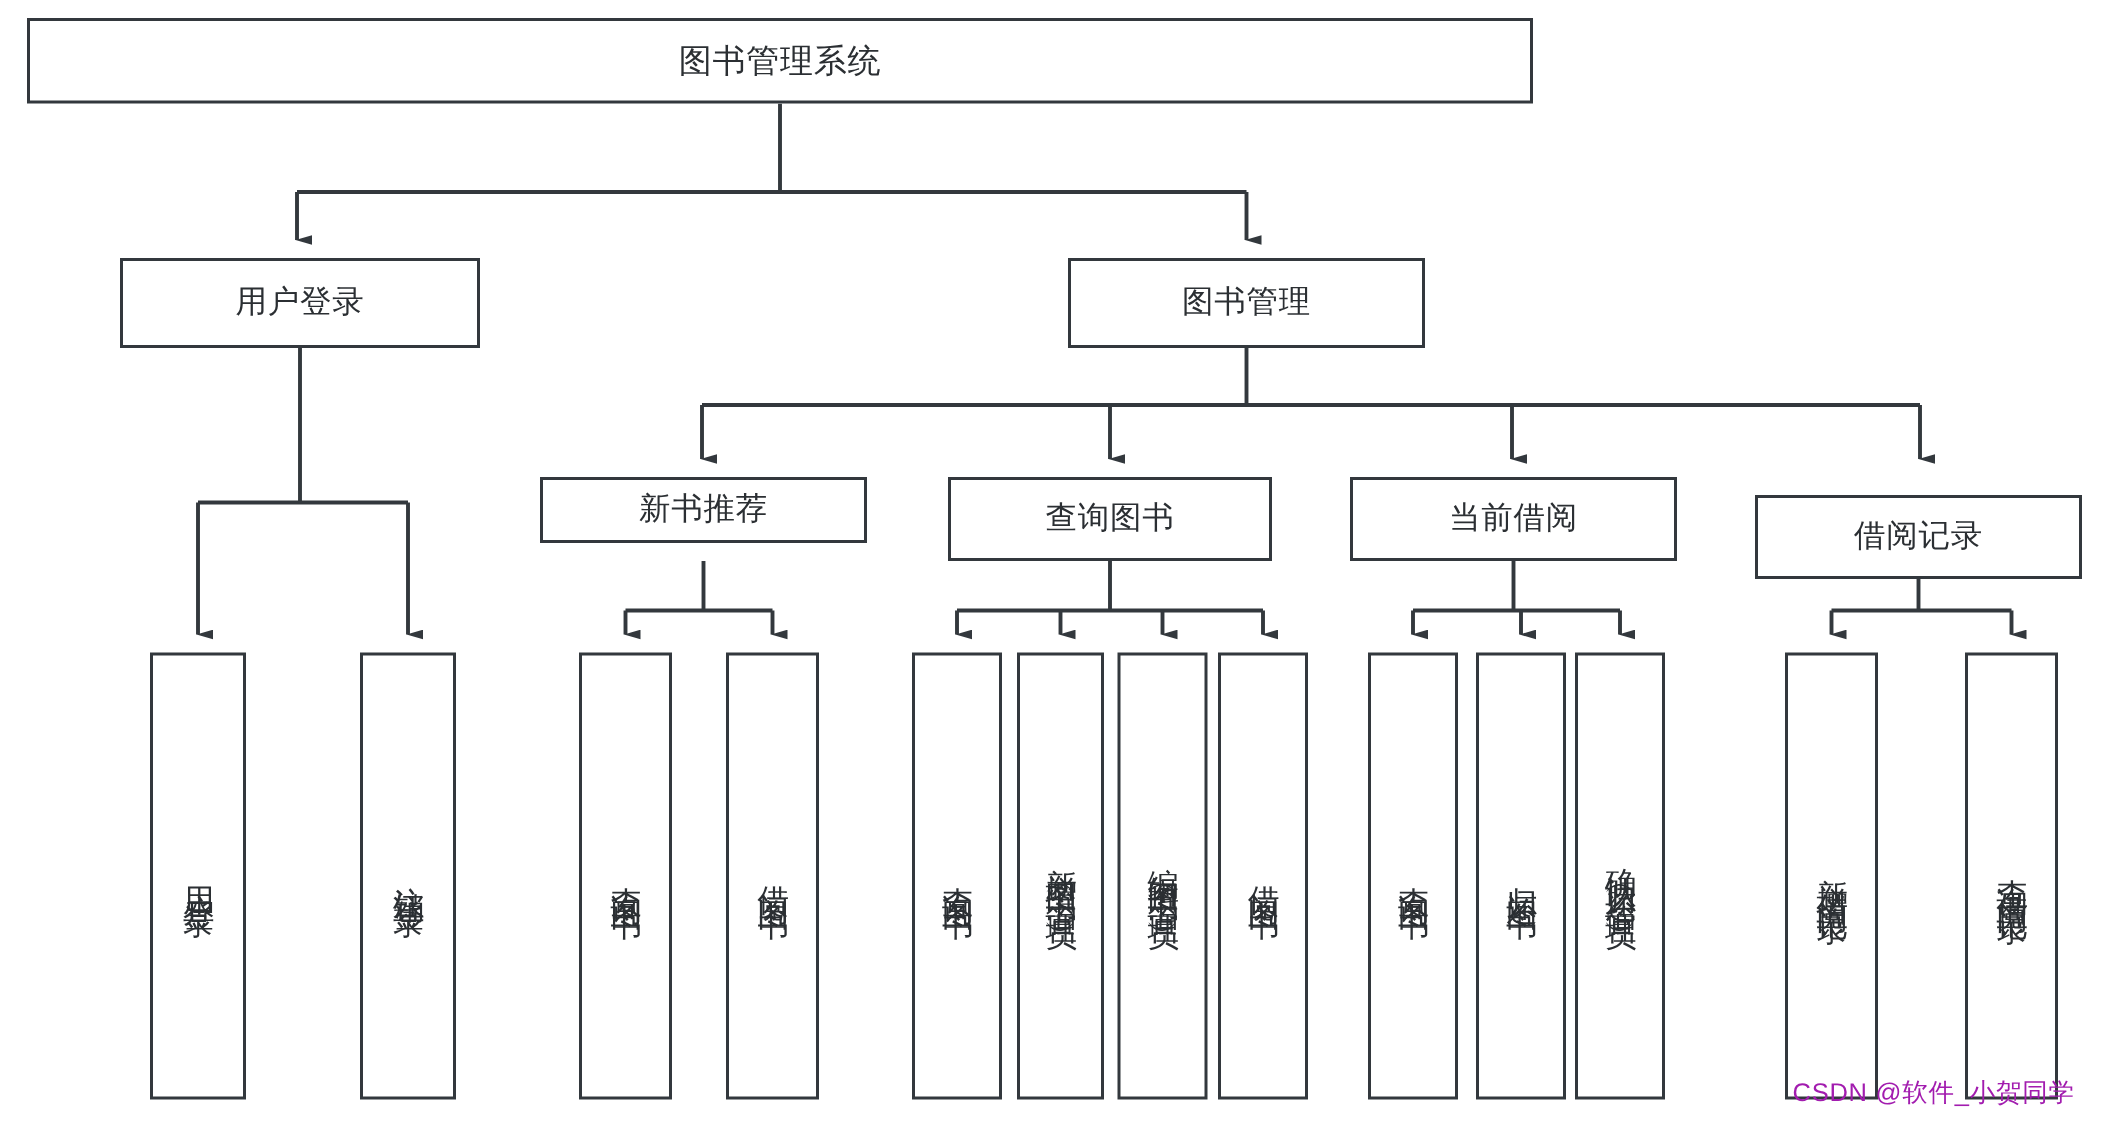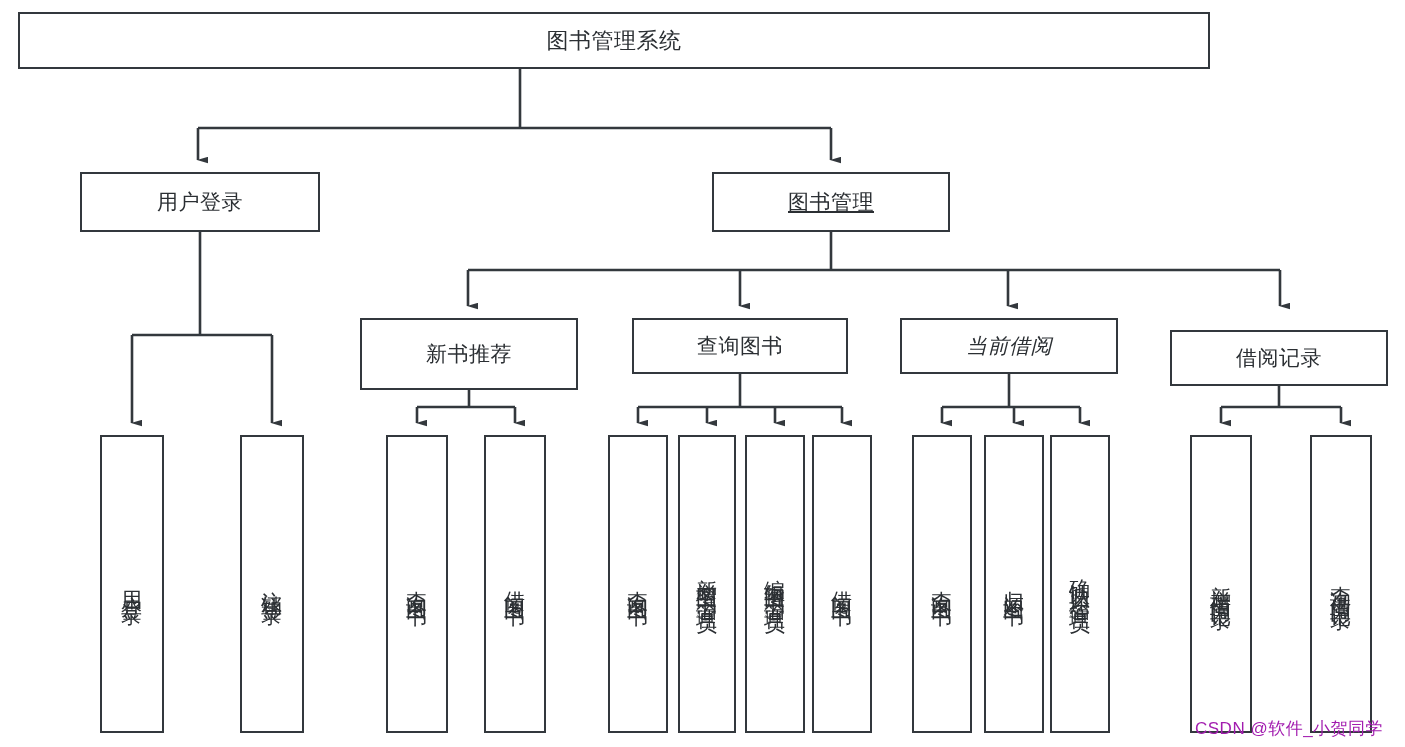--- a/index.html
+++ b/index.html
@@ -119,38 +119,38 @@
       <path d="M1014,407 L1014,423" marker-end="url(#arw)"></path>
       <path d="M1080,407 L1080,423" marker-end="url(#arw)"></path>
 
       <path d="M1279,374 L1279,407"></path>
       <path d="M1221,407 L1341,407"></path>
       <path d="M1221,407 L1221,423" marker-end="url(#arw)"></path>
       <path d="M1341,407 L1341,423" marker-end="url(#arw)"></path>
     </g>
   </svg>
 
-  <div class="node horiz root" style="left: 18px; top: 12px; width: 1192px; height: 57px;">
+  <div class="node horiz root" style="left: 18px; top: 12px; width: 1004px; height: 57px;">
     <span class="label">图书管理系统</span>
   </div>
 
   <div class="node horiz" style="left: 80px; top: 172px; width: 240px; height: 60px;">
     <span class="label">用户登录</span>
   </div>
-  <div class="node horiz" style="left: 712px; top: 172px; width: 238px; height: 60px; text-decoration: underline;">
+  <div class="node horiz" style="left: 712px; top: 172px; width: 238px; height: 60px;">
     <span class="label">图书管理</span>
   </div>
 
-  <div class="node horiz" style="left: 360px; top: 318px; width: 218px; height: 72px; justify-content: center;">
+  <div class="node horiz" style="left: 360px; top: 318px; width: 218px; height: 44px; justify-content: center;">
     <span class="label">新书推荐</span>
   </div>
   <div class="node horiz" style="left: 632px; top: 318px; width: 216px; height: 56px;">
     <span class="label">查询图书</span>
   </div>
-  <div class="node horiz" style="left: 900px; top: 318px; width: 218px; height: 56px; font-style: italic;">
+  <div class="node horiz" style="left: 900px; top: 318px; width: 218px; height: 56px;">
     <span class="label">当前借阅</span>
   </div>
   <div class="node horiz" style="left: 1170px; top: 330px; width: 218px; height: 56px;">
     <span class="label">借阅记录</span>
   </div>
 
   <div class="node vert" style="left: 100px; top: 435px; width: 64px; height: 298px;">
     <span class="label">用户登录</span>
   </div>
   <div class="node vert" style="left: 240px; top: 435px; width: 64px; height: 298px;">

